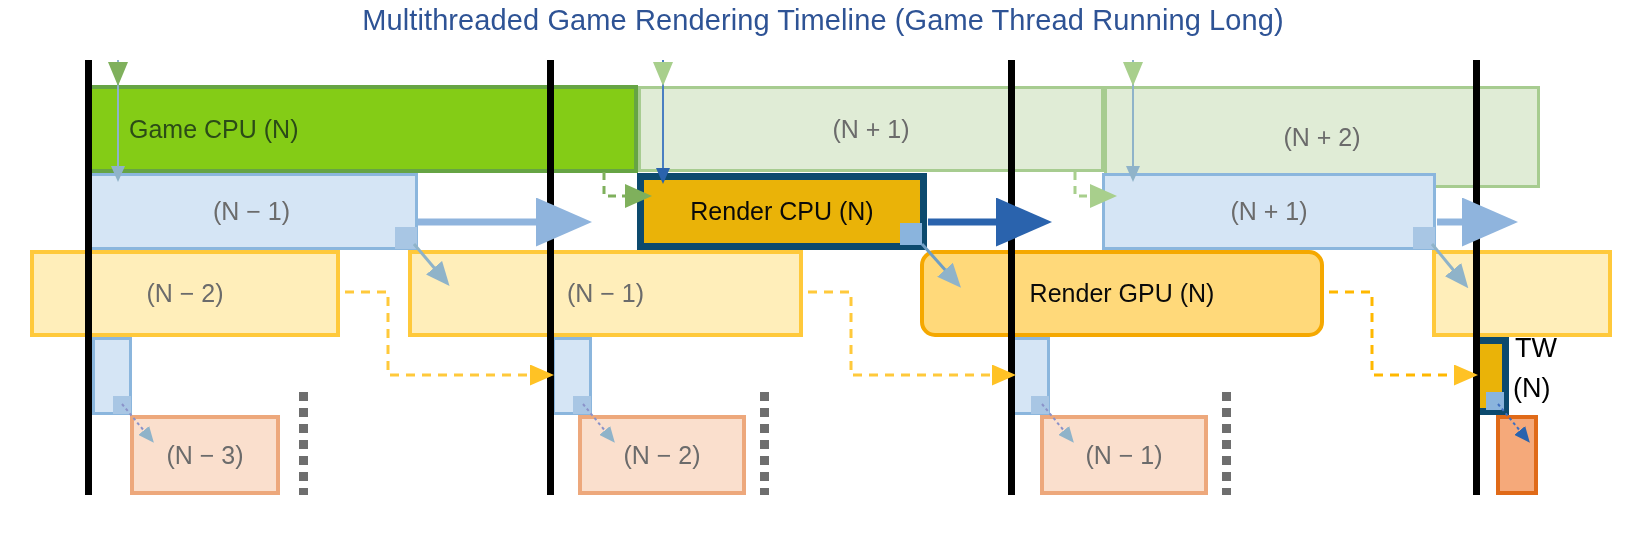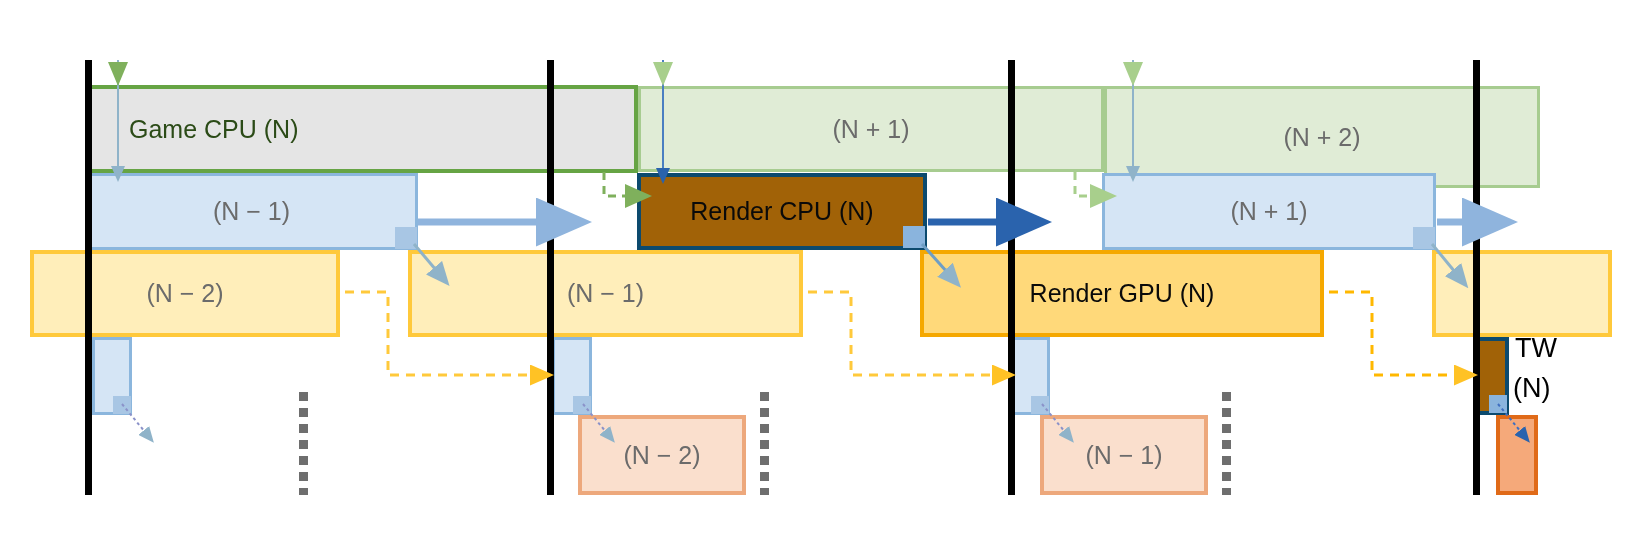--- a/index.html
+++ b/index.html
@@ -17,27 +17,27 @@
   .vdot{position:absolute;width:9px;
     background-image:linear-gradient(#6e6e6e 55%,rgba(255,255,255,0) 0%);
     background-size:9px 16px;background-repeat:repeat-y;}
 
   
   .box{position:absolute;box-sizing:border-box;display:flex;align-items:center;
        justify-content:center;white-space:nowrap;}
   .lbl{font-size:25px;}
 
   
-  .g-solid{background:#e5e5e5;border:4px solid #66a444;}
+  .g-solid{background:#84cc16;border:4px solid #66a444;}
   .g-solid .lbl{color:#2b4b17;}
   .g-faint{background:#e0ecd6;border:3px solid #a7cc90;}
   .g-faint .lbl{color:#6b6b6b;}
 
   
-  .b-solid{background:#a16207;border:4px solid #0c4a6e;}
+  .b-solid{background:#eab308;border:7px solid #0c4a6e;}
   .b-solid .lbl{color:#0a0a0a;}
   .b-faint{background:#d5e5f5;border:3px solid #8bb6dd;}
   .b-faint .lbl{color:#6b6b6b;}
 
   
   .y-solid{background:#ffd97a;border:4px solid #f5a800;}
   .y-solid .lbl{color:#0a0a0a;}
   .y-faint{background:#ffeeba;border:4px solid #ffc93b;}
   .y-faint .lbl{color:#6b6b6b;}
 
@@ -56,20 +56,21 @@
   .twlabel{position:absolute;font-size:27px;color:#000;line-height:1.18;}
 
   svg.overlay{position:absolute;left:0;top:0;width:1646px;height:542px;
               pointer-events:none;overflow:visible;}
 </style>
 </head>
 <body>
 
 <div id="stage">
 
+  <div class="title">Multithreaded Game Rendering Timeline (Game Thread Running Long)</div>
 
   <div class="box g-solid" style="left:85px;top:85px;width:553px;height:88px;">
     <span class="lbl" style="position:absolute;left:40px;">Game CPU (N)</span>
   </div>
   <div class="box g-faint" style="left:638px;top:86px;width:466px;height:86px;">
     <span class="lbl">(N + 1)</span>
   </div>
   <div class="box g-faint" style="left:1104px;top:86px;width:436px;height:102px;">
     <span class="lbl">(N + 2)</span>
   </div>
@@ -88,21 +89,21 @@
     <span class="lbl">(N + 1)</span>
     <span class="corner bl" style="right:-2px;bottom:-2px;"></span>
   </div>
 
   <div class="box y-faint" style="left:30px;top:250px;width:310px;height:87px;">
     <span class="lbl">(N − 2)</span>
   </div>
   <div class="box y-faint" style="left:408px;top:250px;width:395px;height:87px;">
     <span class="lbl">(N − 1)</span>
   </div>
-  <div class="box y-solid" style="left:920px;top:250px;width:404px;height:87px;">
+  <div class="box y-solid" style="left:920px;top:250px;width:404px;height:87px;border-radius:15px;">
     <span class="lbl">Render GPU (N)</span>
   </div>
   <div class="box y-faint" style="left:1432px;top:250px;width:180px;height:87px;">
     <span class="lbl"></span>
   </div>
 
   <div class="box b-faint" style="left:92px;top:337px;width:40px;height:78px;">
     <span class="corner bl" style="right:-2px;bottom:-2px;width:18px;height:18px;"></span>
   </div>
   <div class="box b-faint" style="left:552px;top:337px;width:40px;height:78px;">
@@ -110,20 +111,23 @@
   </div>
   <div class="box b-faint" style="left:1010px;top:337px;width:40px;height:78px;">
     <span class="corner bl" style="right:-2px;bottom:-2px;width:18px;height:18px;"></span>
   </div>
   <div class="box b-solid" style="left:1473px;top:337px;width:36px;height:78px;">
     <span class="corner b" style="right:-2px;bottom:-2px;width:18px;height:18px;"></span>
   </div>
   <div class="twlabel" style="left:1515px;top:333px;">TW</div>
   <div class="twlabel" style="left:1513px;top:373px;">(N)</div>
 
+  <div class="box o-faint" style="left:130px;top:415px;width:150px;height:80px;">
+    <span class="lbl">(N − 3)</span>
+  </div>
   <div class="box o-faint" style="left:578px;top:415px;width:168px;height:80px;">
     <span class="lbl">(N − 2)</span>
   </div>
   <div class="box o-faint" style="left:1040px;top:415px;width:168px;height:80px;">
     <span class="lbl">(N − 1)</span>
   </div>
   <div class="box o-solid" style="left:1496px;top:415px;width:42px;height:80px;">
     <span class="lbl"></span>
   </div>
 

